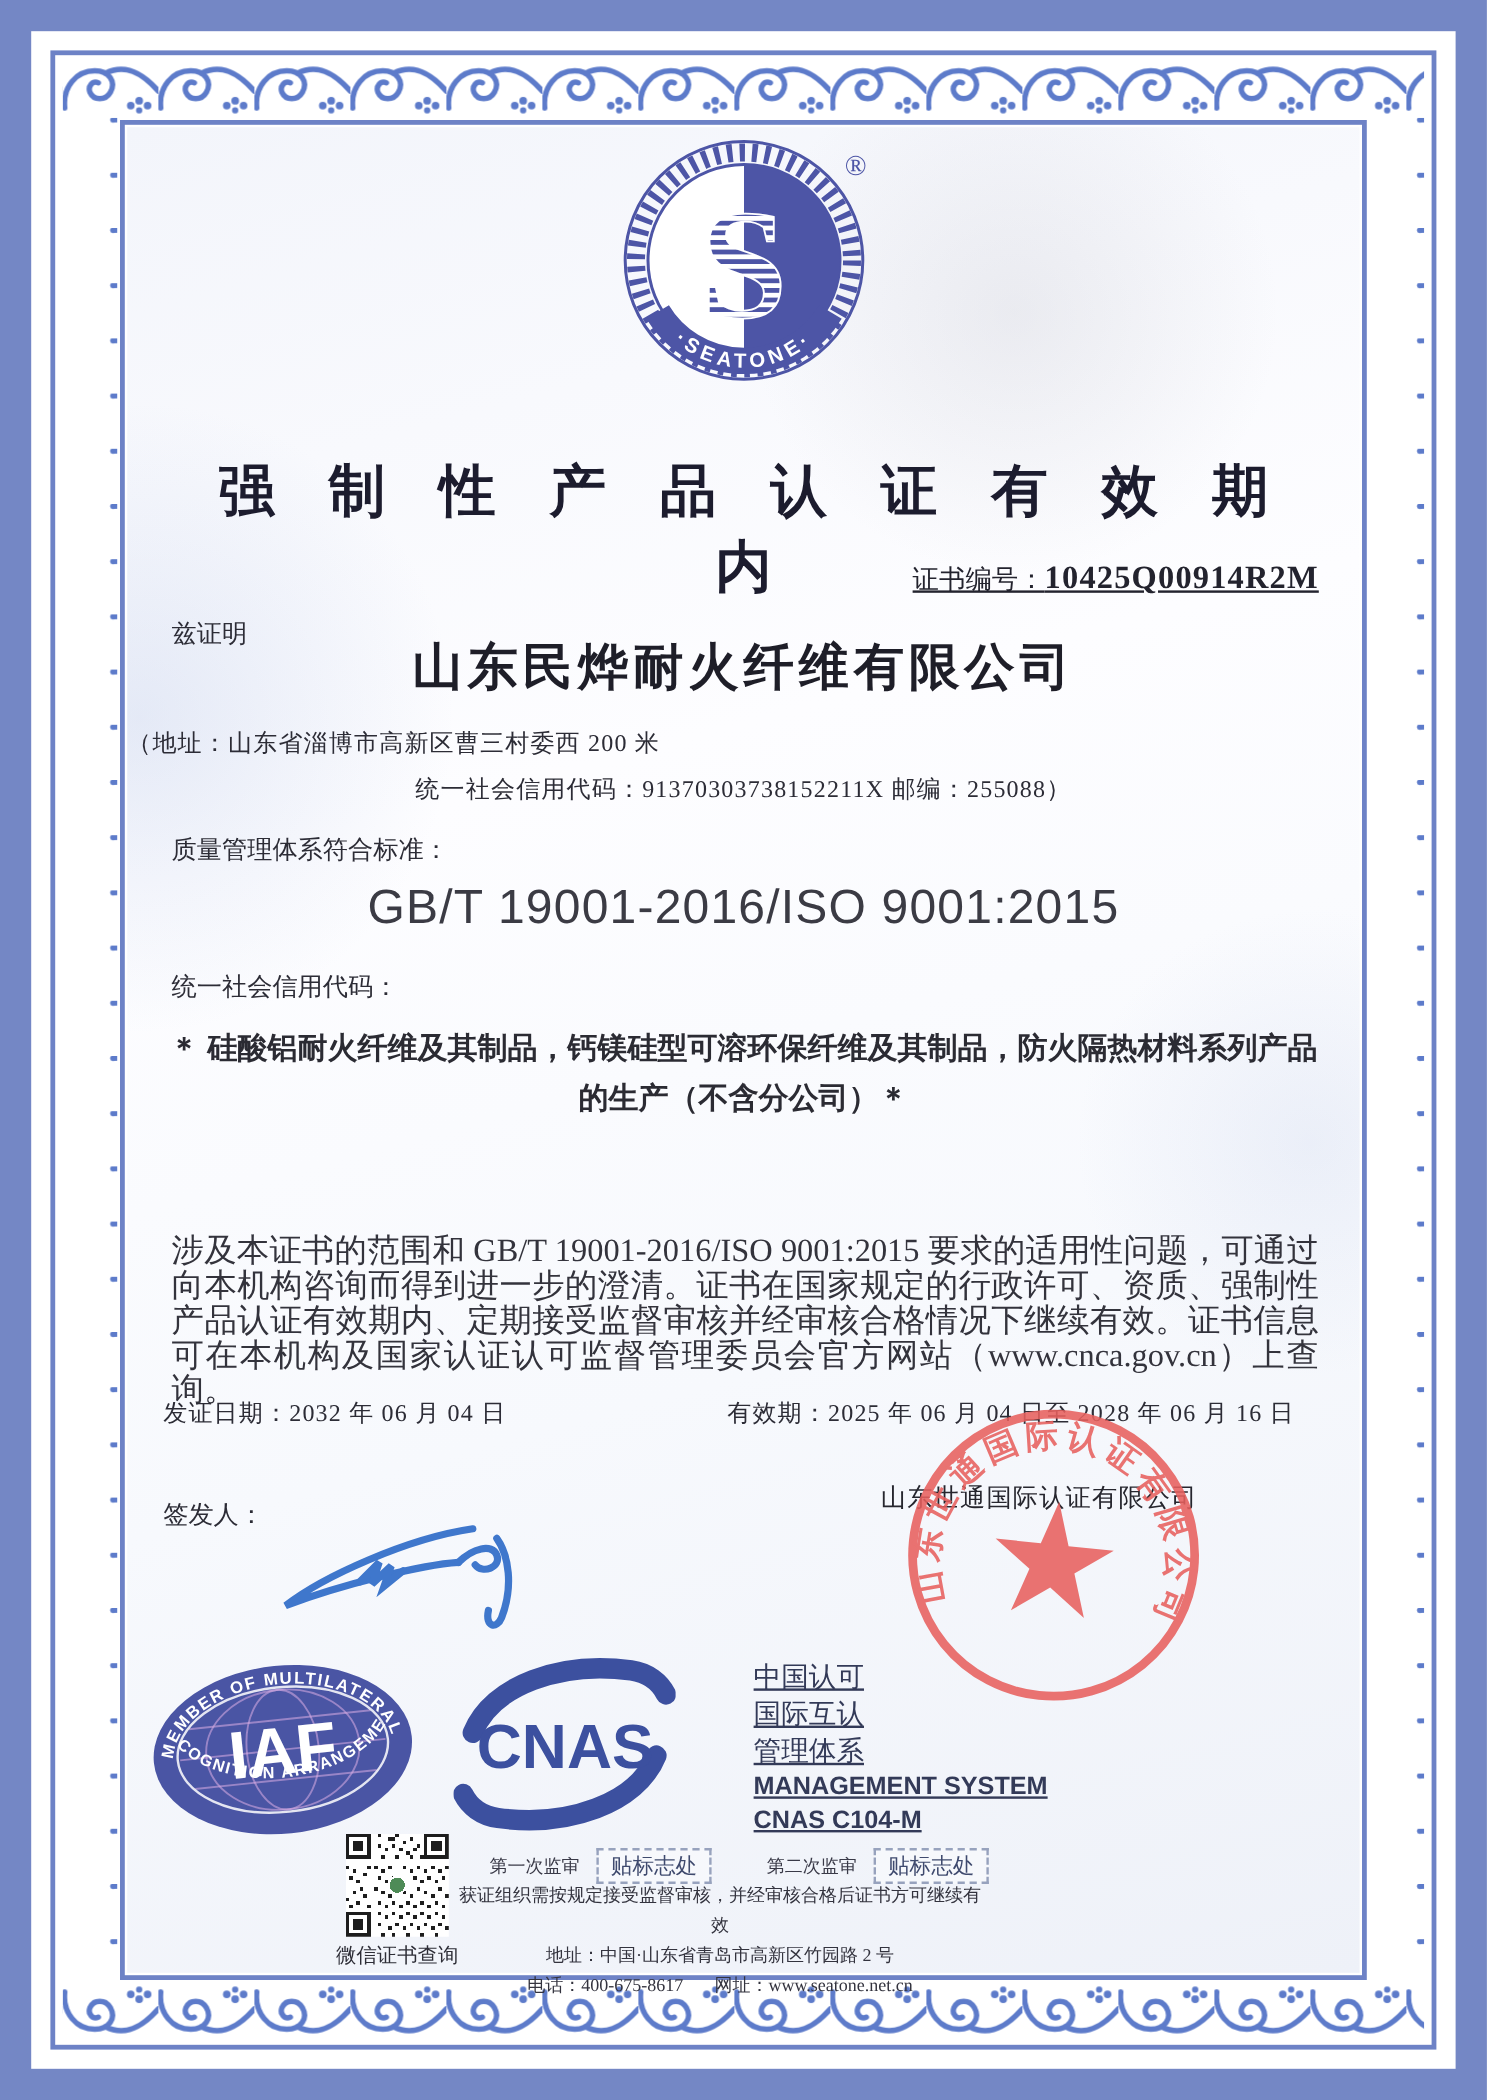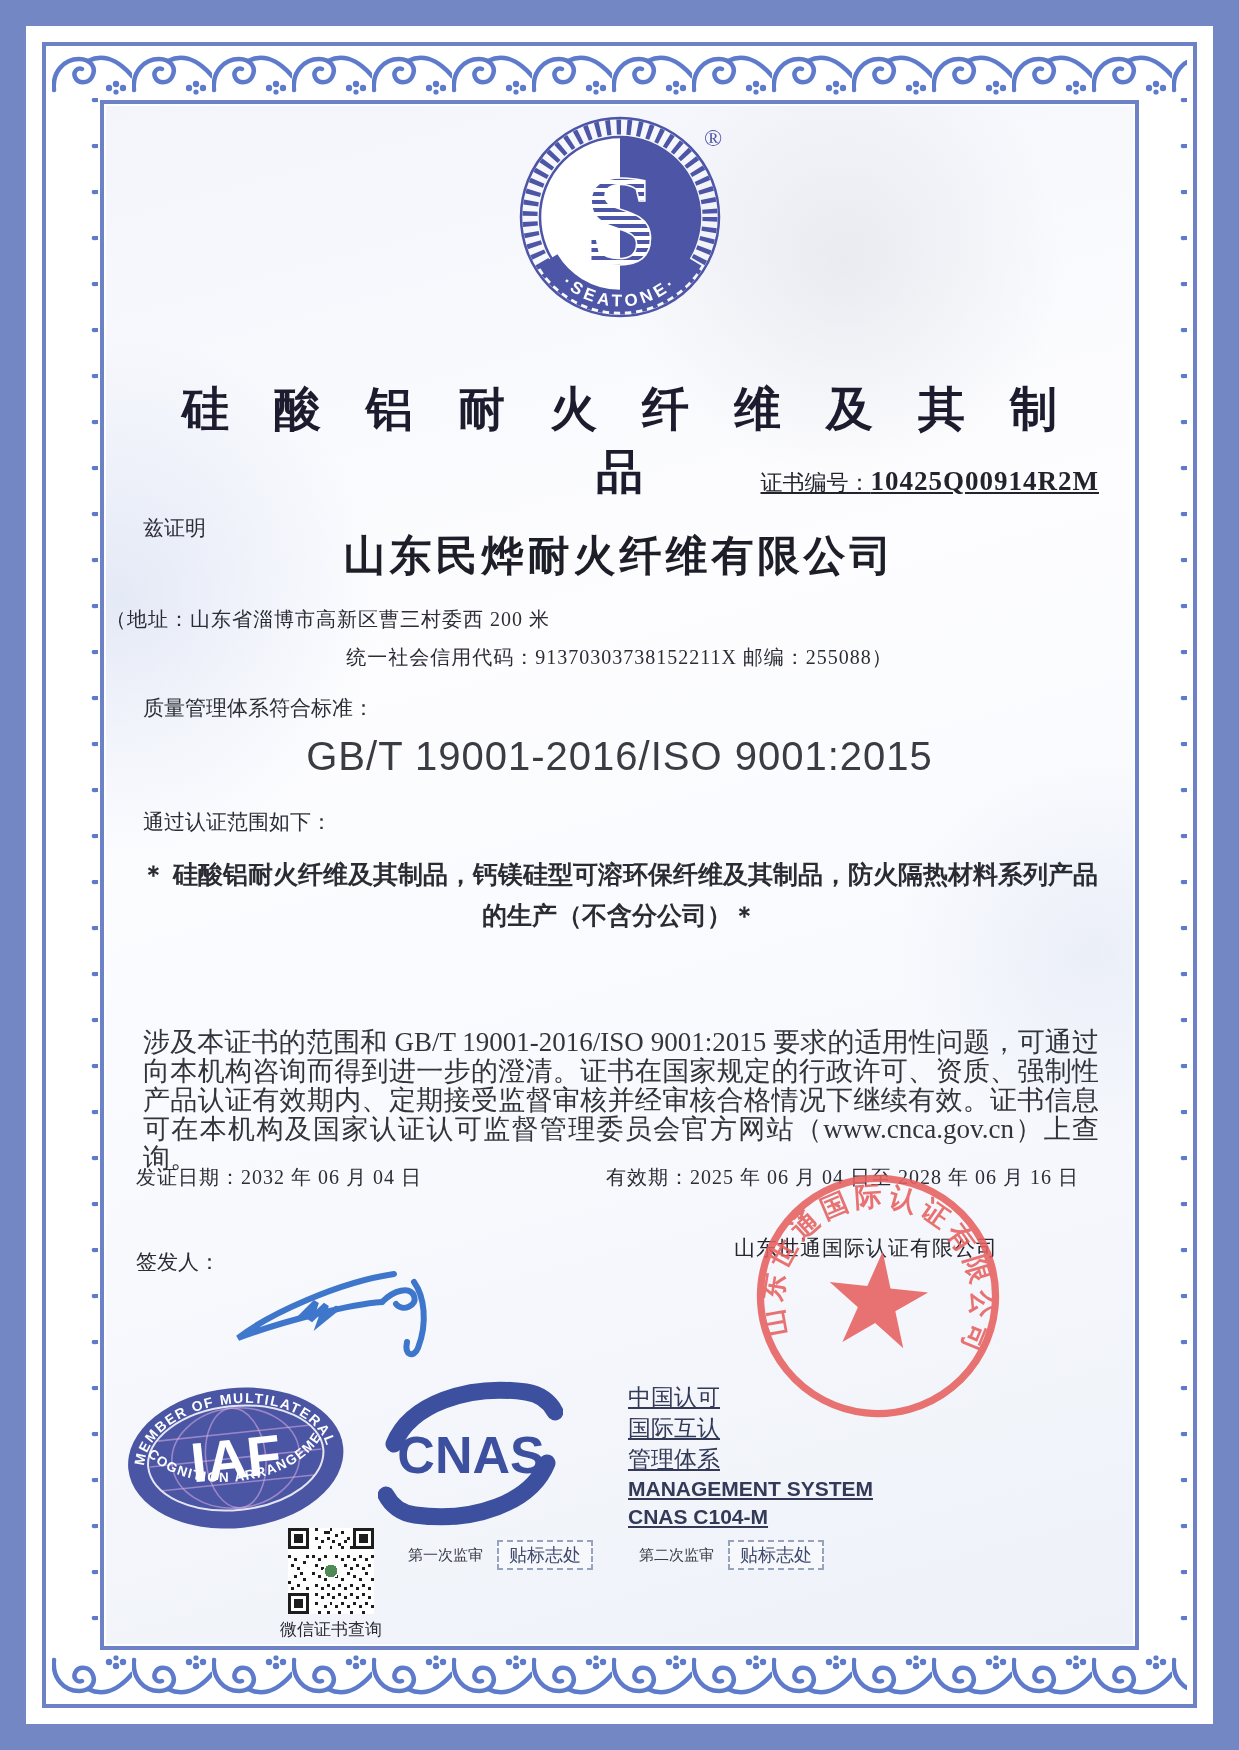--- a/index.html
+++ b/index.html
@@ -160,35 +160,35 @@
         <path d="M110,25 A80,80 0 0 1 110,185 Z" fill="#4d55a6"></path>
         <text x="110" y="152" font-size="130" font-weight="bold" text-anchor="middle" font-family="Liberation Serif, DejaVu Serif, serif" fill="url(#sstripe)" stroke="#ffffff" stroke-width="1.5">S</text>
         <path d="M38,148 A84,84 0 0 0 182,148" fill="none" stroke="#4d55a6" stroke-width="22"></path>
         <text font-size="17" font-weight="bold" fill="#ffffff" letter-spacing="4" font-family="Liberation Sans, DejaVu Sans, sans-serif">
           <textPath href="#seat-arc" startOffset="50%" text-anchor="middle">·SEATONE·</textPath>
         </text>
         <text x="203" y="34" font-size="24" fill="#4d55a6" text-anchor="middle">®</text>
       </svg>
     </div>
 
-    <div class="abs title">硅酸铝耐火纤维及其制品</div>
+    <div class="abs title">强制性产品认证有效期内</div>
 
     <div class="abs certno-row">
       <span>证书编号：</span><b>10425Q00914R2M</b>
     </div>
 
     <div class="abs certify">兹证明</div>
     <div class="abs company">山东民烨耐火纤维有限公司</div>
     <div class="abs addr1">（地址：山东省淄博市高新区曹三村委西 200 米</div>
     <div class="abs addr2">统一社会信用代码：91370303738152211X  邮编：255088）</div>
 
     <div class="abs stdlabel">质量管理体系符合标准：</div>
     <div class="abs standard">GB/T 19001-2016/ISO 9001:2015</div>
 
-    <div class="abs scopelabel">通过认证范围如下：</div>
+    <div class="abs scopelabel">统一社会信用代码：</div>
     <div class="abs scope">＊ 硅酸铝耐火纤维及其制品，钙镁硅型可溶环保纤维及其制品，防火隔热材料系列产品的生产（不含分公司）＊</div>
 
     <div class="abs legal">涉及本证书的范围和 GB/T 19001-2016/ISO 9001:2015 要求的适用性问题，可通过向本机构咨询而得到进一步的澄清。证书在国家规定的行政许可、资质、强制性产品认证有效期内、定期接受监督审核并经审核合格情况下继续有效。证书信息可在本机构及国家认证认可监督管理委员会官方网站（www.cnca.gov.cn）上查询。</div>
 
     <div class="abs daterow-issue">
       <span>发证日期：</span><span>2032 年 06 月 04 日</span>
     </div>
     <div class="abs daterow-valid">
       <span>有效期：</span><span>2025 年 06 月 04 日至 2028 年 06 月 16 日</span>
     </div>
@@ -291,15 +291,23 @@
     <div class="abs qrcap">微信证书查询</div>
 
     <div class="abs auditrow">
       <span class="lbl">第一次监审</span>
       <span class="stickerbox">贴标志处</span>
       <span class="gap1"></span>
       <span class="lbl">第二次监审</span>
       <span class="stickerbox">贴标志处</span>
     </div>
 
+    <div class="abs footnote">
+      <div>获证组织需按规定接受监督审核，并经审核合格后证书方可继续有效</div>
+      <div>地址：中国·山东省青岛市高新区竹园路 2 号</div>
+      <div class="phoneline">
+        <span>电话：400-675-8617</span>
+        <span>网址：www.seatone.net.cn</span>
+      </div>
+    </div>
 
   </div>
 </div>
 
 </body></html>

